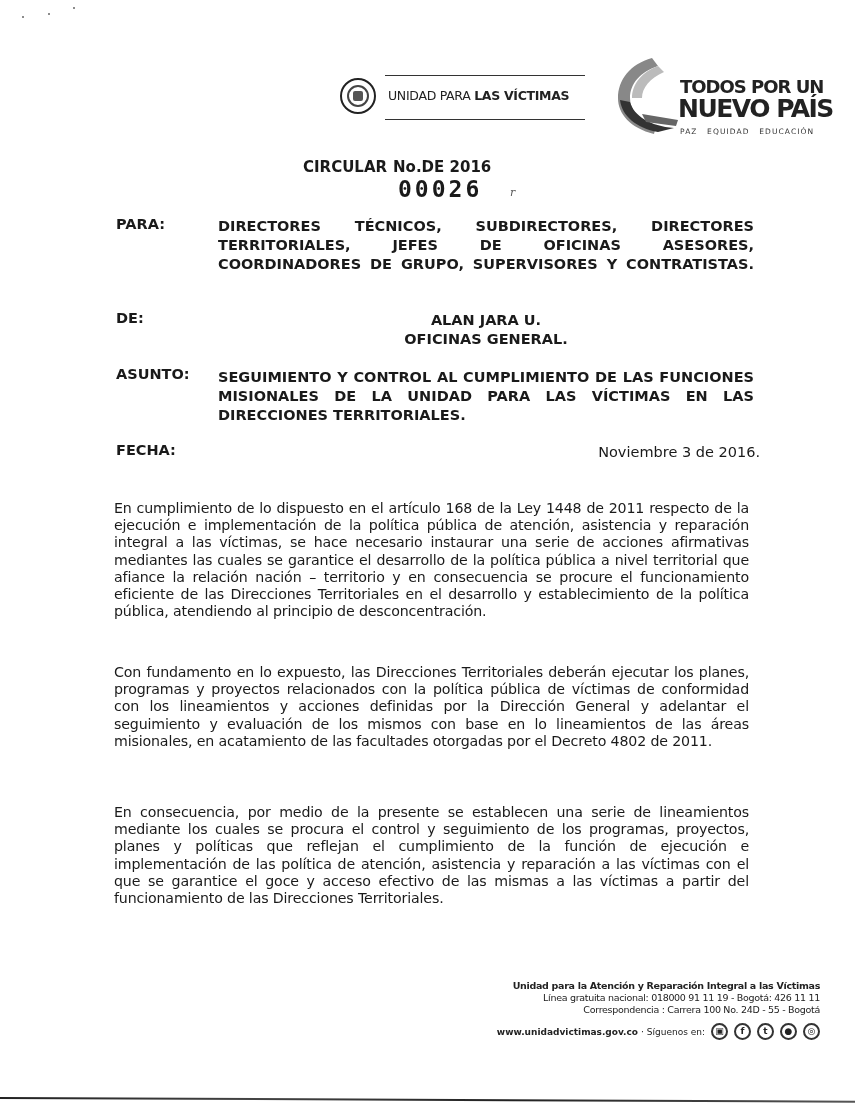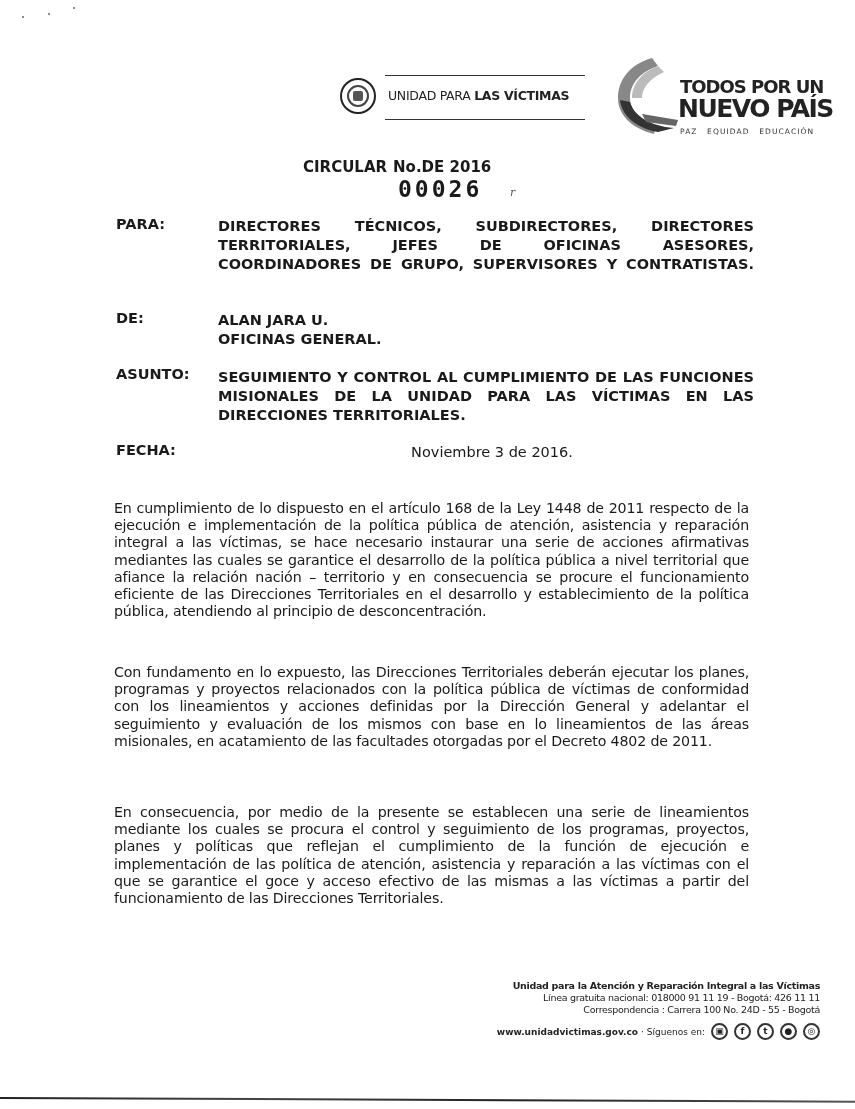--- a/index.html
+++ b/index.html
@@ -84,30 +84,30 @@
 <div id="circular-title" class="abs">
   <span>CIRCULAR</span><span class="no">No.</span><span class="year">DE 2016</span>
 </div>
 <div id="circular-number" class="abs">00026</div>
 <div id="circular-mark" class="abs">r</div>
 
 <div class="abs field-label" style="left:116px;top:216px;">PARA:</div>
 <div class="abs field-value justify-last" style="left:218px;top:217px;">DIRECTORES TÉCNICOS, SUBDIRECTORES, DIRECTORES TERRITORIALES, JEFES DE OFICINAS ASESORES, COORDINADORES DE GRUPO, SUPERVISORES Y CONTRATISTAS.</div>
 
 <div class="abs field-label" style="left:116px;top:310px;">DE:</div>
-<div class="abs field-value" style="left:218px;top:311px;text-align:left;">
+<div class="abs field-value" style="left:218px;top:311px;text-align:center;">
   <div>ALAN JARA U.</div>
   <div>OFICINAS GENERAL.</div>
 </div>
 
 <div class="abs field-label" style="left:116px;top:366px;">ASUNTO:</div>
 <div class="abs field-value" style="left:218px;top:368px;">SEGUIMIENTO Y CONTROL AL CUMPLIMIENTO DE LAS FUNCIONES MISIONALES DE LA UNIDAD PARA LAS VÍCTIMAS EN LAS DIRECCIONES TERRITORIALES.</div>
 
 <div class="abs field-label" style="left:116px;top:442px;">FECHA:</div>
-<div class="abs field-value plain" style="left:224px;top:443px;text-align:center;">Noviembre 3 de 2016.</div>
+<div class="abs field-value plain" style="left:224px;top:443px;text-align:right;">Noviembre 3 de 2016.</div>
 
 <div class="abs para" style="top:500px;">En cumplimiento de lo dispuesto en el artículo 168 de la Ley 1448 de 2011 respecto de la ejecución e implementación de la política pública de atención, asistencia y reparación integral a las víctimas, se hace necesario instaurar una serie de acciones afirmativas mediantes las cuales se garantice el desarrollo de la política pública a nivel territorial que afiance la relación nación – territorio y en consecuencia se procure el funcionamiento eficiente de las Direcciones Territoriales en el desarrollo y establecimiento de la política pública, atendiendo al principio de desconcentración.</div>
 <div class="abs para" style="top:664px;">Con fundamento en lo expuesto, las Direcciones Territoriales deberán ejecutar los planes, programas y proyectos relacionados con la política pública de víctimas de conformidad con los lineamientos y acciones definidas por la Dirección General y adelantar el seguimiento y evaluación de los mismos con base en lo lineamientos de las áreas misionales, en acatamiento de las facultades otorgadas por el Decreto 4802 de 2011.</div>
 <div class="abs para" style="top:804px;">En consecuencia, por medio de la presente se establecen una serie de lineamientos mediante los cuales se procura el control y seguimiento de los programas, proyectos, planes y políticas que reflejan el cumplimiento de la función de ejecución e implementación de las política de atención, asistencia y reparación a las víctimas con el que se garantice el goce y acceso efectivo de las mismas a las víctimas a partir del funcionamiento de las Direcciones Territoriales.</div>
 
 <div id="footer" class="abs">
   <div class="f1">Unidad para la Atención y Reparación Integral a las Víctimas</div>
   <div class="f2">Línea gratuita nacional: 018000 91 11 19 - Bogotá: 426 11 11</div>
   <div class="f3">Correspondencia : Carrera 100 No. 24D - 55 - Bogotá</div>
   <div class="f4">

